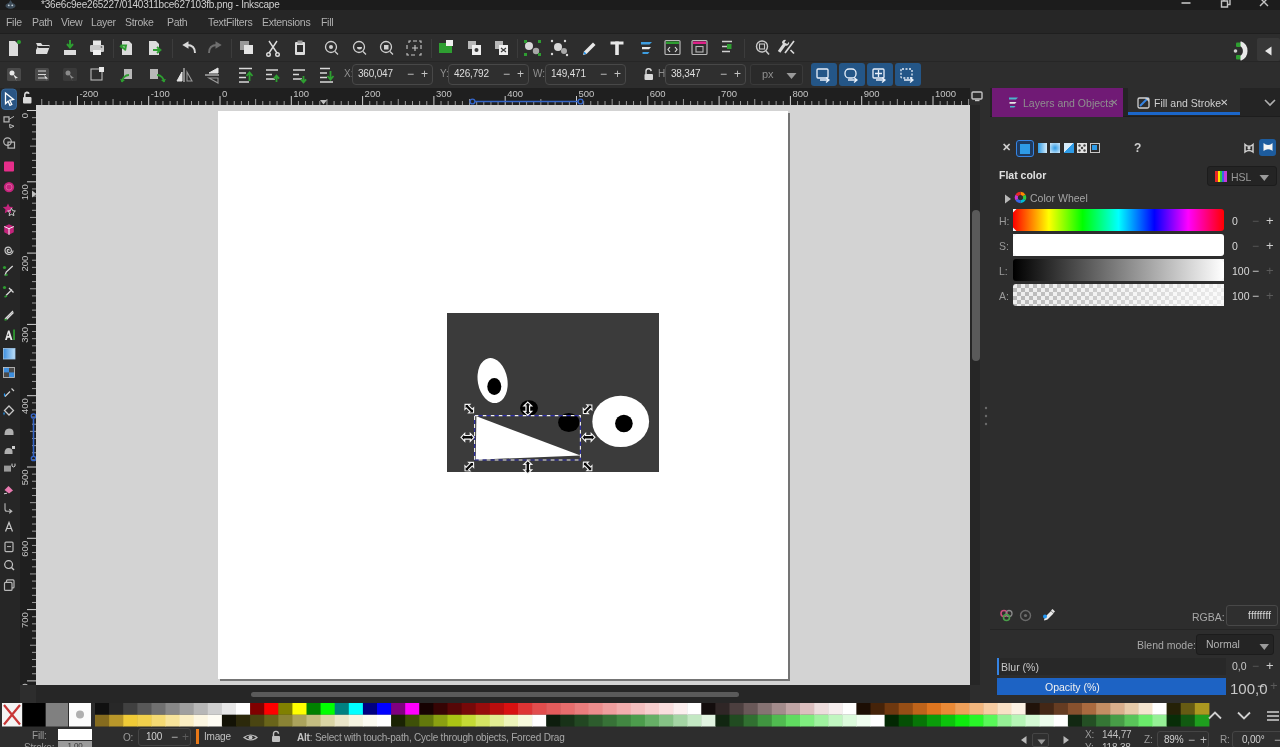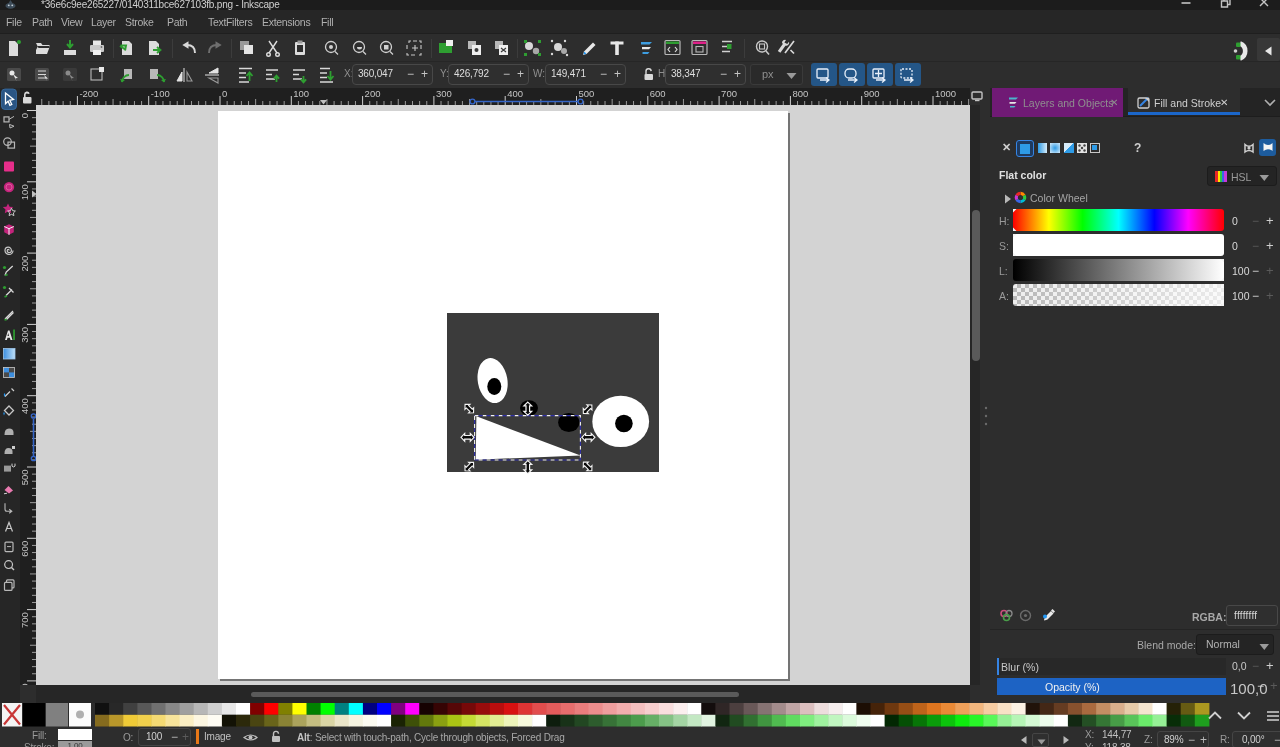--- a/index.html
+++ b/index.html
@@ -841,22 +841,22 @@
       </svg>
     <svg class="abs" style="left:29px;top:521px;" width="14" height="13">
         <circle cx="6.5" cy="6.5" r="5" fill="none" stroke="#6a6a6a" stroke-width="1.4"></circle>
         <circle cx="6.5" cy="6.5" r="1.6" fill="#6a6a6a"></circle>
       </svg>
     <svg class="abs" style="left:51px;top:518px;" width="17" height="17">
         <path d="M3,14 l1,-3 6,-6 2.5,2.5 -6,6 -3,1 z" fill="#e8e8e8"></path>
         <path d="M10,4.5 l2.5,2.5 1.5,-1.5 -2.5,-2.5 z" fill="#e8e8e8"></path>
         <circle cx="4" cy="10.5" r="2" fill="#2196f3"></circle>
       </svg>
-    <span class="abs" style="left:202px;top:523px;color:#a8a8a8;font-size:10.5px;font-weight:bold;">RGBA:</span>
-    <div class="abs" style="left:236px;top:517px;width:52px;height:21px;background:#2f2f2f;border:1px solid #484848;border-radius:3px;color:#d8d8d8;font-size:10px;line-height:19px;padding-left:7px;letter-spacing:0.3px;">ffffffff</div>
+    <span class="abs" style="left:202px;top:523px;color:#a8a8a8;font-size:10.5px;">RGBA:</span>
+    <div class="abs" style="left:236px;top:517px;width:52px;height:21px;background:#2f2f2f;border:1px solid #484848;border-radius:3px;color:#d8d8d8;font-size:10px;line-height:19px;padding-left:21px;letter-spacing:0.3px;">ffffffff</div>
     <div class="abs" style="left:0;top:541px;width:290px;height:1px;background:#242424;"></div>
 
     <span class="abs" style="left:147px;top:551px;color:#a8a8a8;font-size:10.5px;">Blend mode:</span>
     <div class="abs" style="left:206px;top:546px;width:78px;height:21px;background:#242424;border:1px solid #1c1c1c;border-radius:3px;">
       <span class="abs" style="left:9px;top:3px;color:#b4b4b4;font-size:10.5px;">Normal</span>
       <svg class="abs" style="left:62px;top:8px;" width="11" height="8">
           <path d="M0.5,1 h9.5 l-4.7,6 z" fill="#9a9a9a"></path>
         </svg>
     </div>
 

